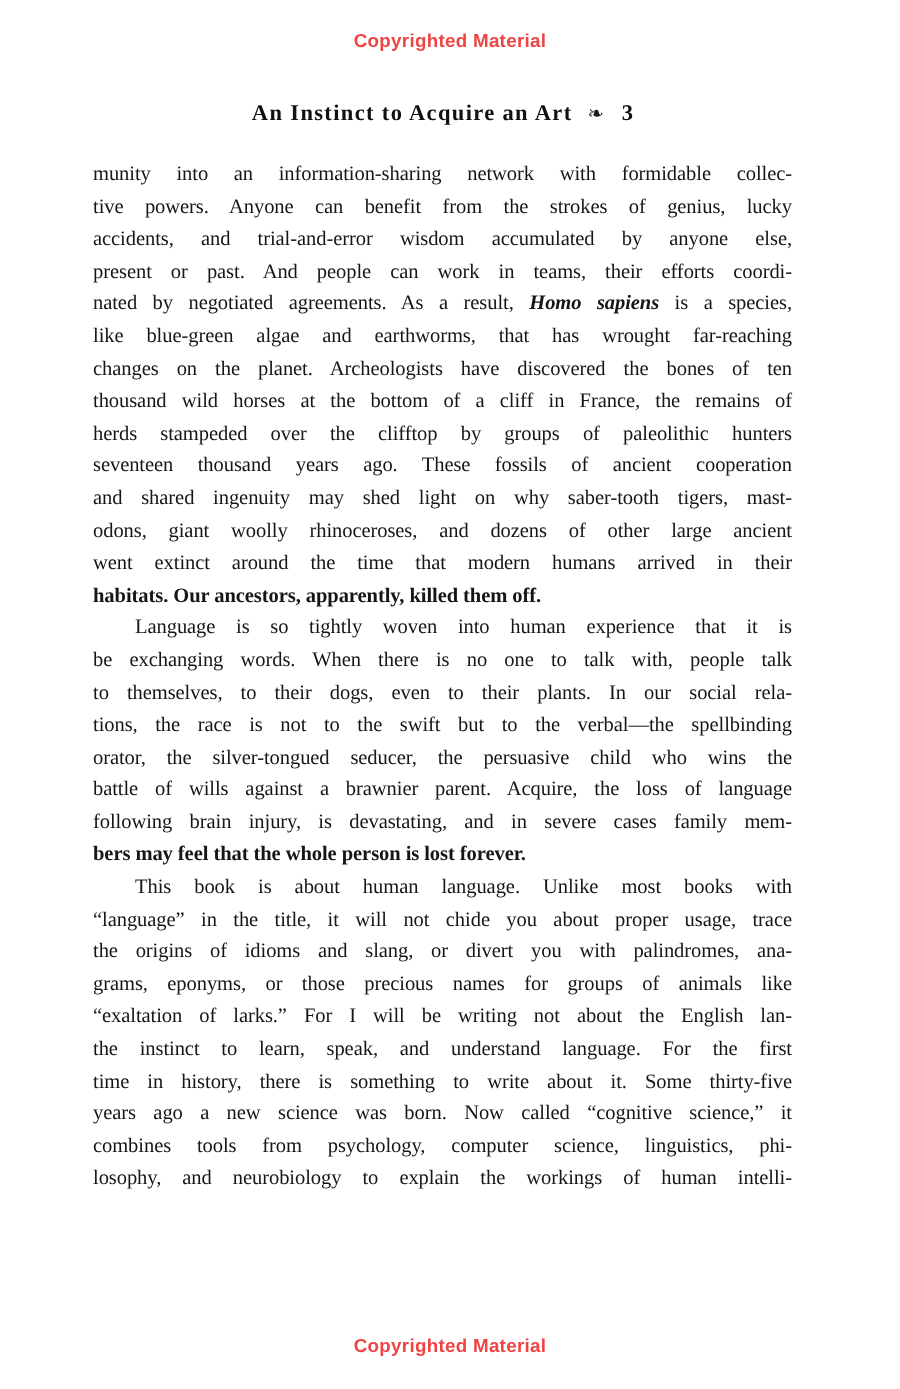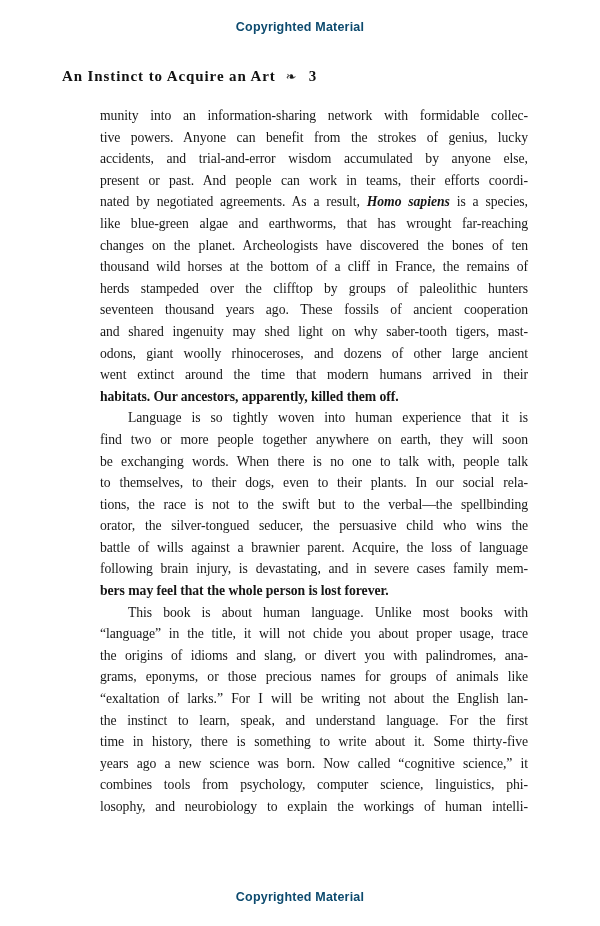--- a/index.html
+++ b/index.html
@@ -13,31 +13,31 @@
     color: #161616;
   }
   .copyright {
     position: absolute;
     left: 0;
     width: 100%;
     text-align: center;
     font-family: "Liberation Sans", sans-serif;
     font-size: 12.5px;
     font-weight: bold;
-    color: #0c4a6e;
+    color: #ef4444;
     letter-spacing: 0.2px;
   }
   .copyright.top { top: 20px; }
   .copyright.bottom { top: 890px; }
   .running-head {
     position: absolute;
     top: 68px;
     left: 62px;
     width: 466px;
-    text-align: left;
+    text-align: center;
     font-size: 15px;
     font-weight: 600;
     letter-spacing: 0.9px;
     color: #111111;
     white-space: nowrap;
   }
   .running-head .ornament {
     font-family: "DejaVu Sans", sans-serif;
     font-weight: normal;
     font-size: 13px;
@@ -56,21 +56,20 @@
     width: 466px;
     font-size: 13.7px;
     line-height: 21.6px;
     letter-spacing: -0.05px;
   }
   .paragraph { margin: 0; }
   .line {
     text-align: justify;
     text-align-last: justify;
     white-space: normal;
-    margin-left: 38px;
   }
   .line.para-end { text-align-last: left; font-weight: bold; }
   .line.indent { text-indent: 28px; }
   .line i { font-style: italic; font-weight: bold; }
 </style>
 </head>
 <body>
 
 <div class="page">
 
@@ -92,21 +91,20 @@
         <div class="line">thousand wild horses at the bottom of a cliff in France, the remains of</div>
         <div class="line">herds stampeded over the clifftop by groups of paleolithic hunters</div>
         <div class="line">seventeen thousand years ago. These fossils of ancient cooperation</div>
         <div class="line">and shared ingenuity may shed light on why saber-tooth tigers, mast-</div>
         <div class="line">odons, giant woolly rhinoceroses, and dozens of other large ancient</div>
         <div class="line">went extinct around the time that modern humans arrived in their</div>
         <div class="line para-end">habitats. Our ancestors, apparently, killed them off.</div>
       </div>
       <div class="paragraph">
         <div class="line indent">Language is so tightly woven into human experience that it is</div>
-        <div class="line">find two or more people together anywhere on earth, they will soon</div>
         <div class="line">be exchanging words. When there is no one to talk with, people talk</div>
         <div class="line">to themselves, to their dogs, even to their plants. In our social rela-</div>
         <div class="line">tions, the race is not to the swift but to the verbal—the spellbinding</div>
         <div class="line">orator, the silver-tongued seducer, the persuasive child who wins the</div>
         <div class="line">battle of wills against a brawnier parent. Acquire, the loss of language</div>
         <div class="line">following brain injury, is devastating, and in severe cases family mem-</div>
         <div class="line para-end">bers may feel that the whole person is lost forever.</div>
       </div>
       <div class="paragraph">
         <div class="line indent">This book is about human language. Unlike most books with</div>

